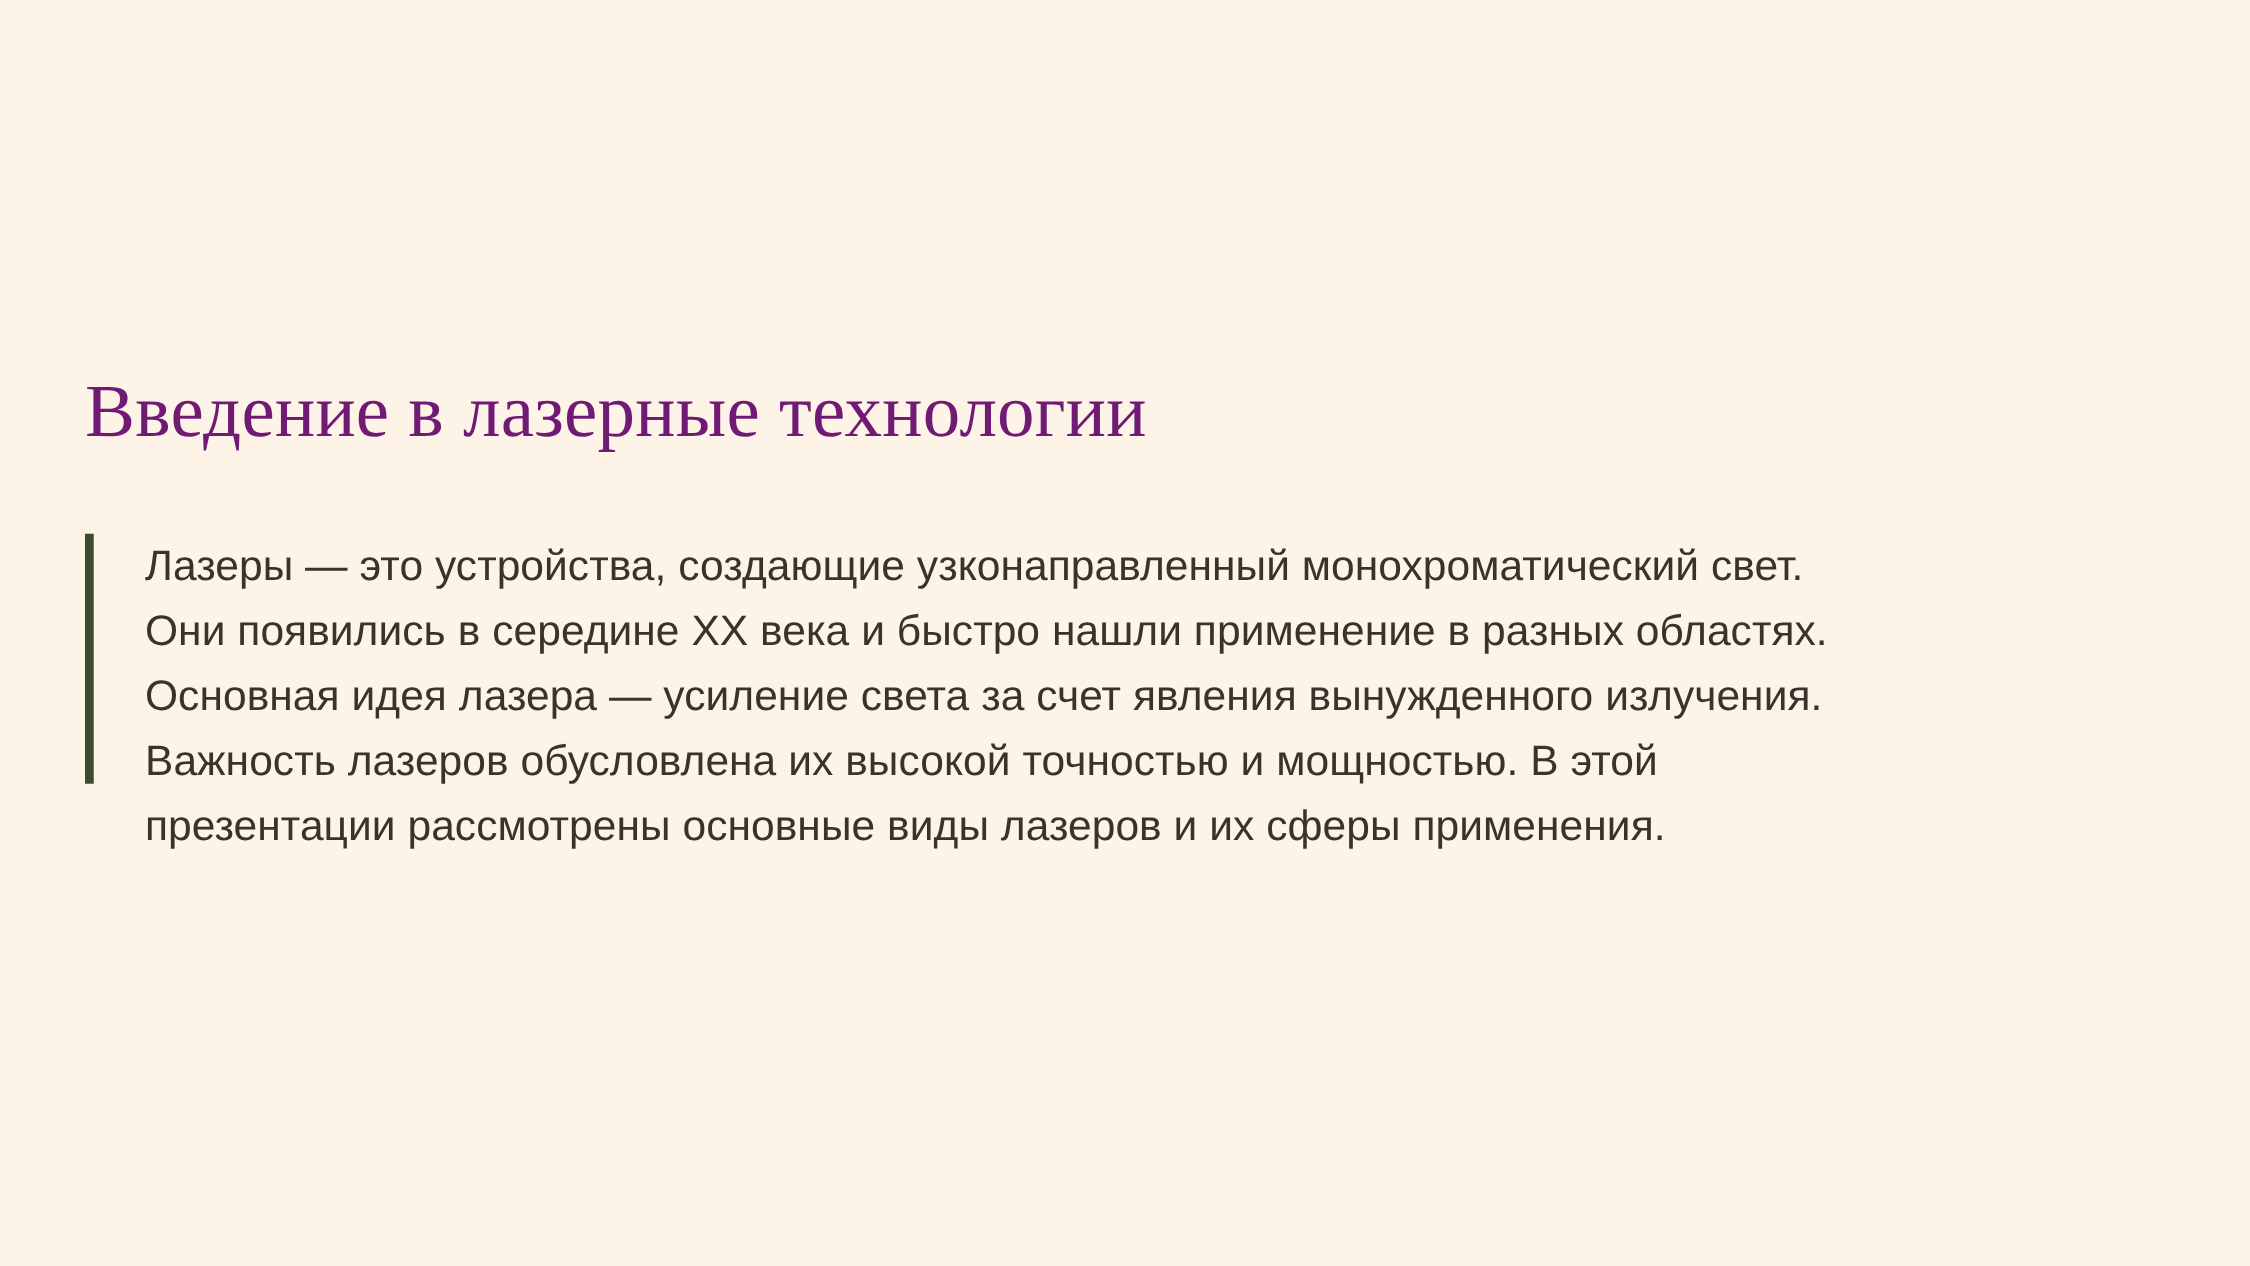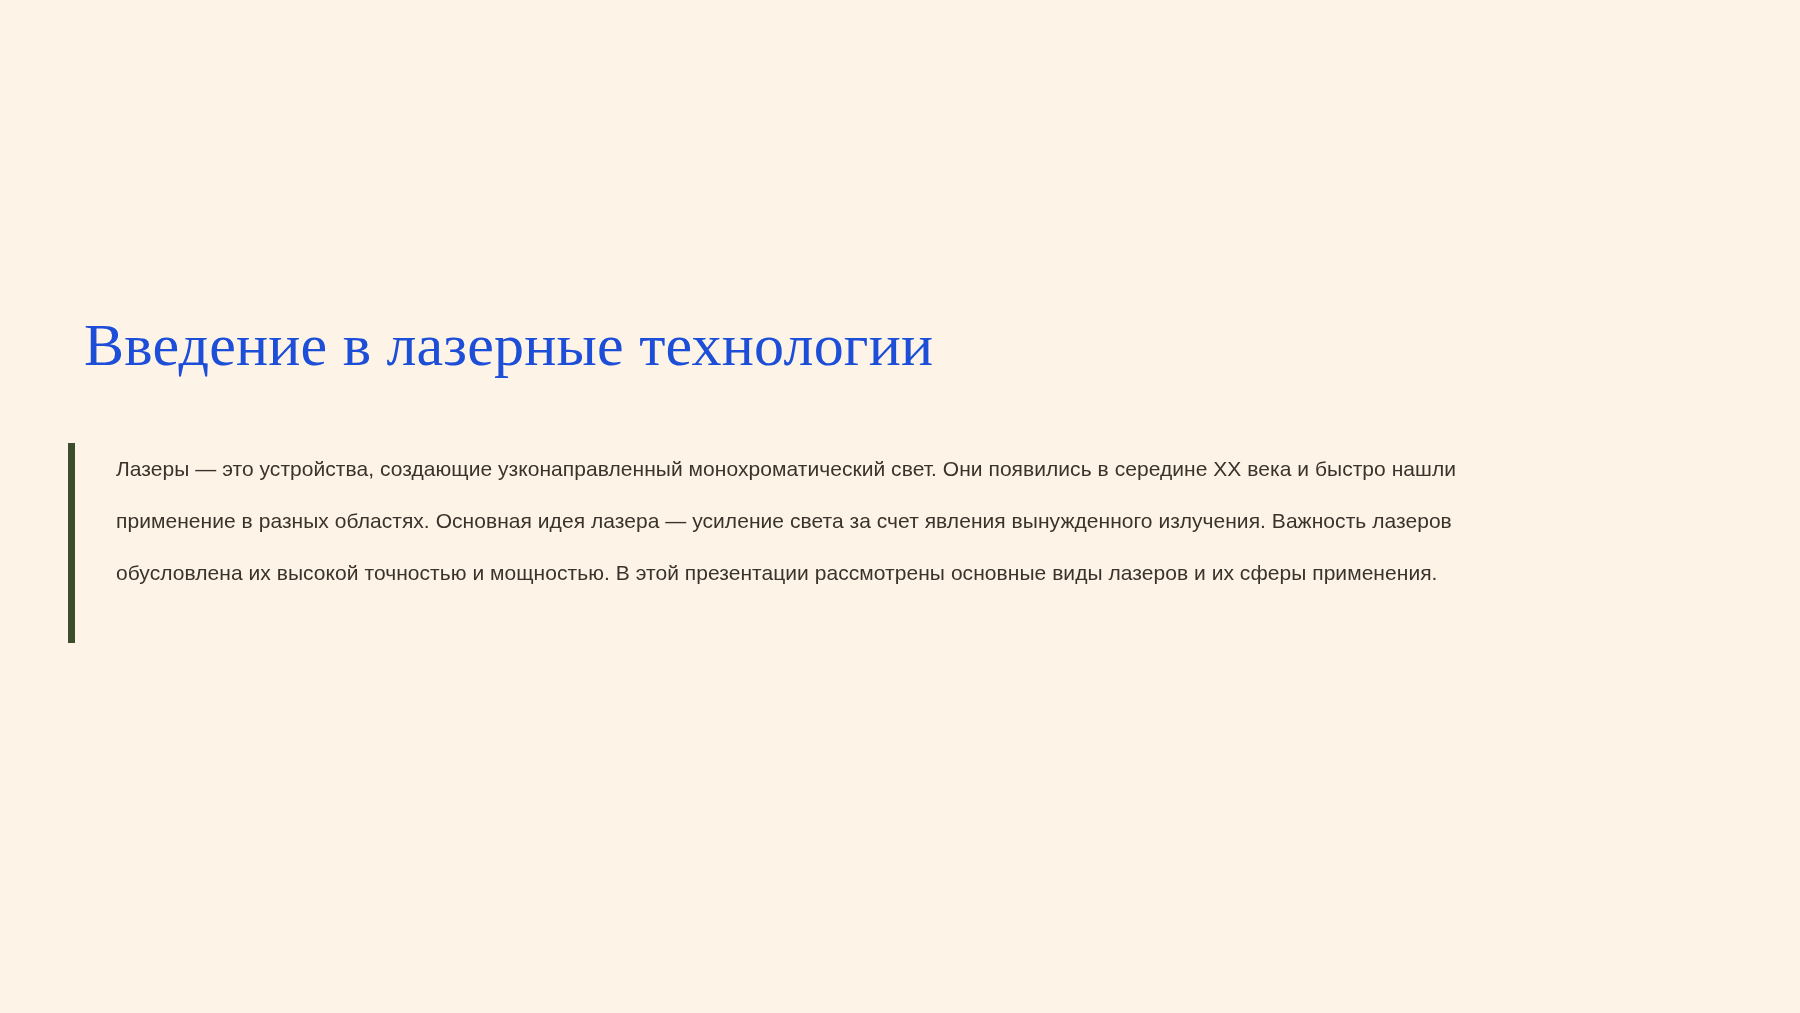--- a/index.html
+++ b/index.html
@@ -26,27 +26,27 @@
   }
 
   .slide-content {
     position: absolute;
     left: 68px;
     top: 296px;
     width: 1664px;
   }
 
   .slide-title {
-    margin: 16px;
+    margin: 0;
     font-family: "Liberation Serif", "DejaVu Serif", serif;
     font-weight: 400;
     font-size: 60px;
     line-height: 1.12;
     letter-spacing: 0.2px;
-    color: #1d4ed8;
+    color: #701a75;
     white-space: nowrap;
   }
 
   .body-block {
     position: relative;
     margin-top: 64px;
     padding-left: 48px;
     min-height: 200px;
   }
 
@@ -57,21 +57,21 @@
     width: 7px;
     height: 200px;
     background: #3c4d2e;
     border-radius: 0;
   }
 
   .body-text {
     margin: 0;
     font-family: "Liberation Sans", "DejaVu Sans", sans-serif;
     font-weight: 400;
-    font-size: 21px;
+    font-size: 34px;
     line-height: 52px;
     color: #3b332b;
     max-width: 1390px;
     text-align: left;
     letter-spacing: 0.05px;
   }
 </style>
 </head>
 <body>
 

